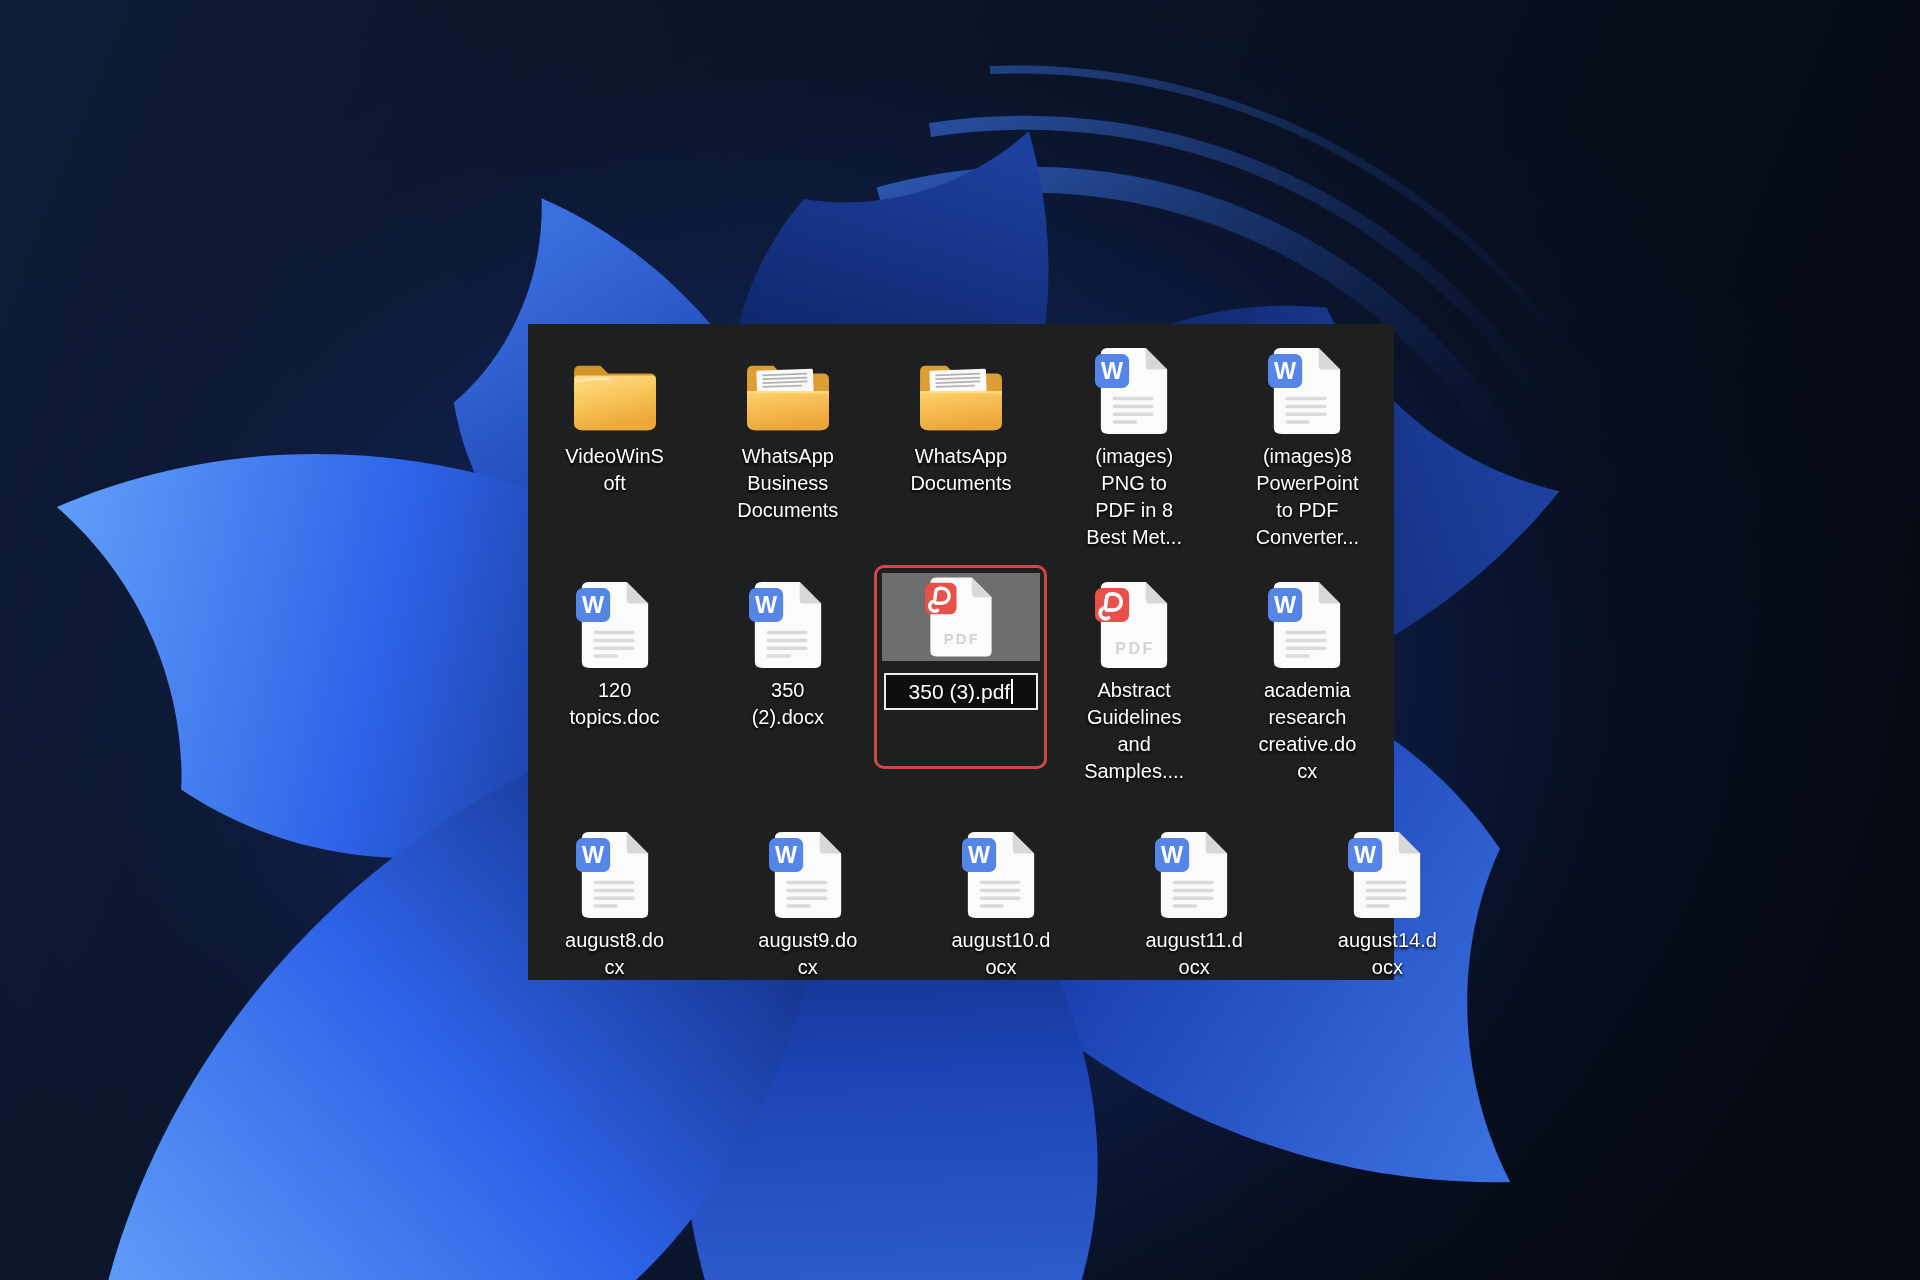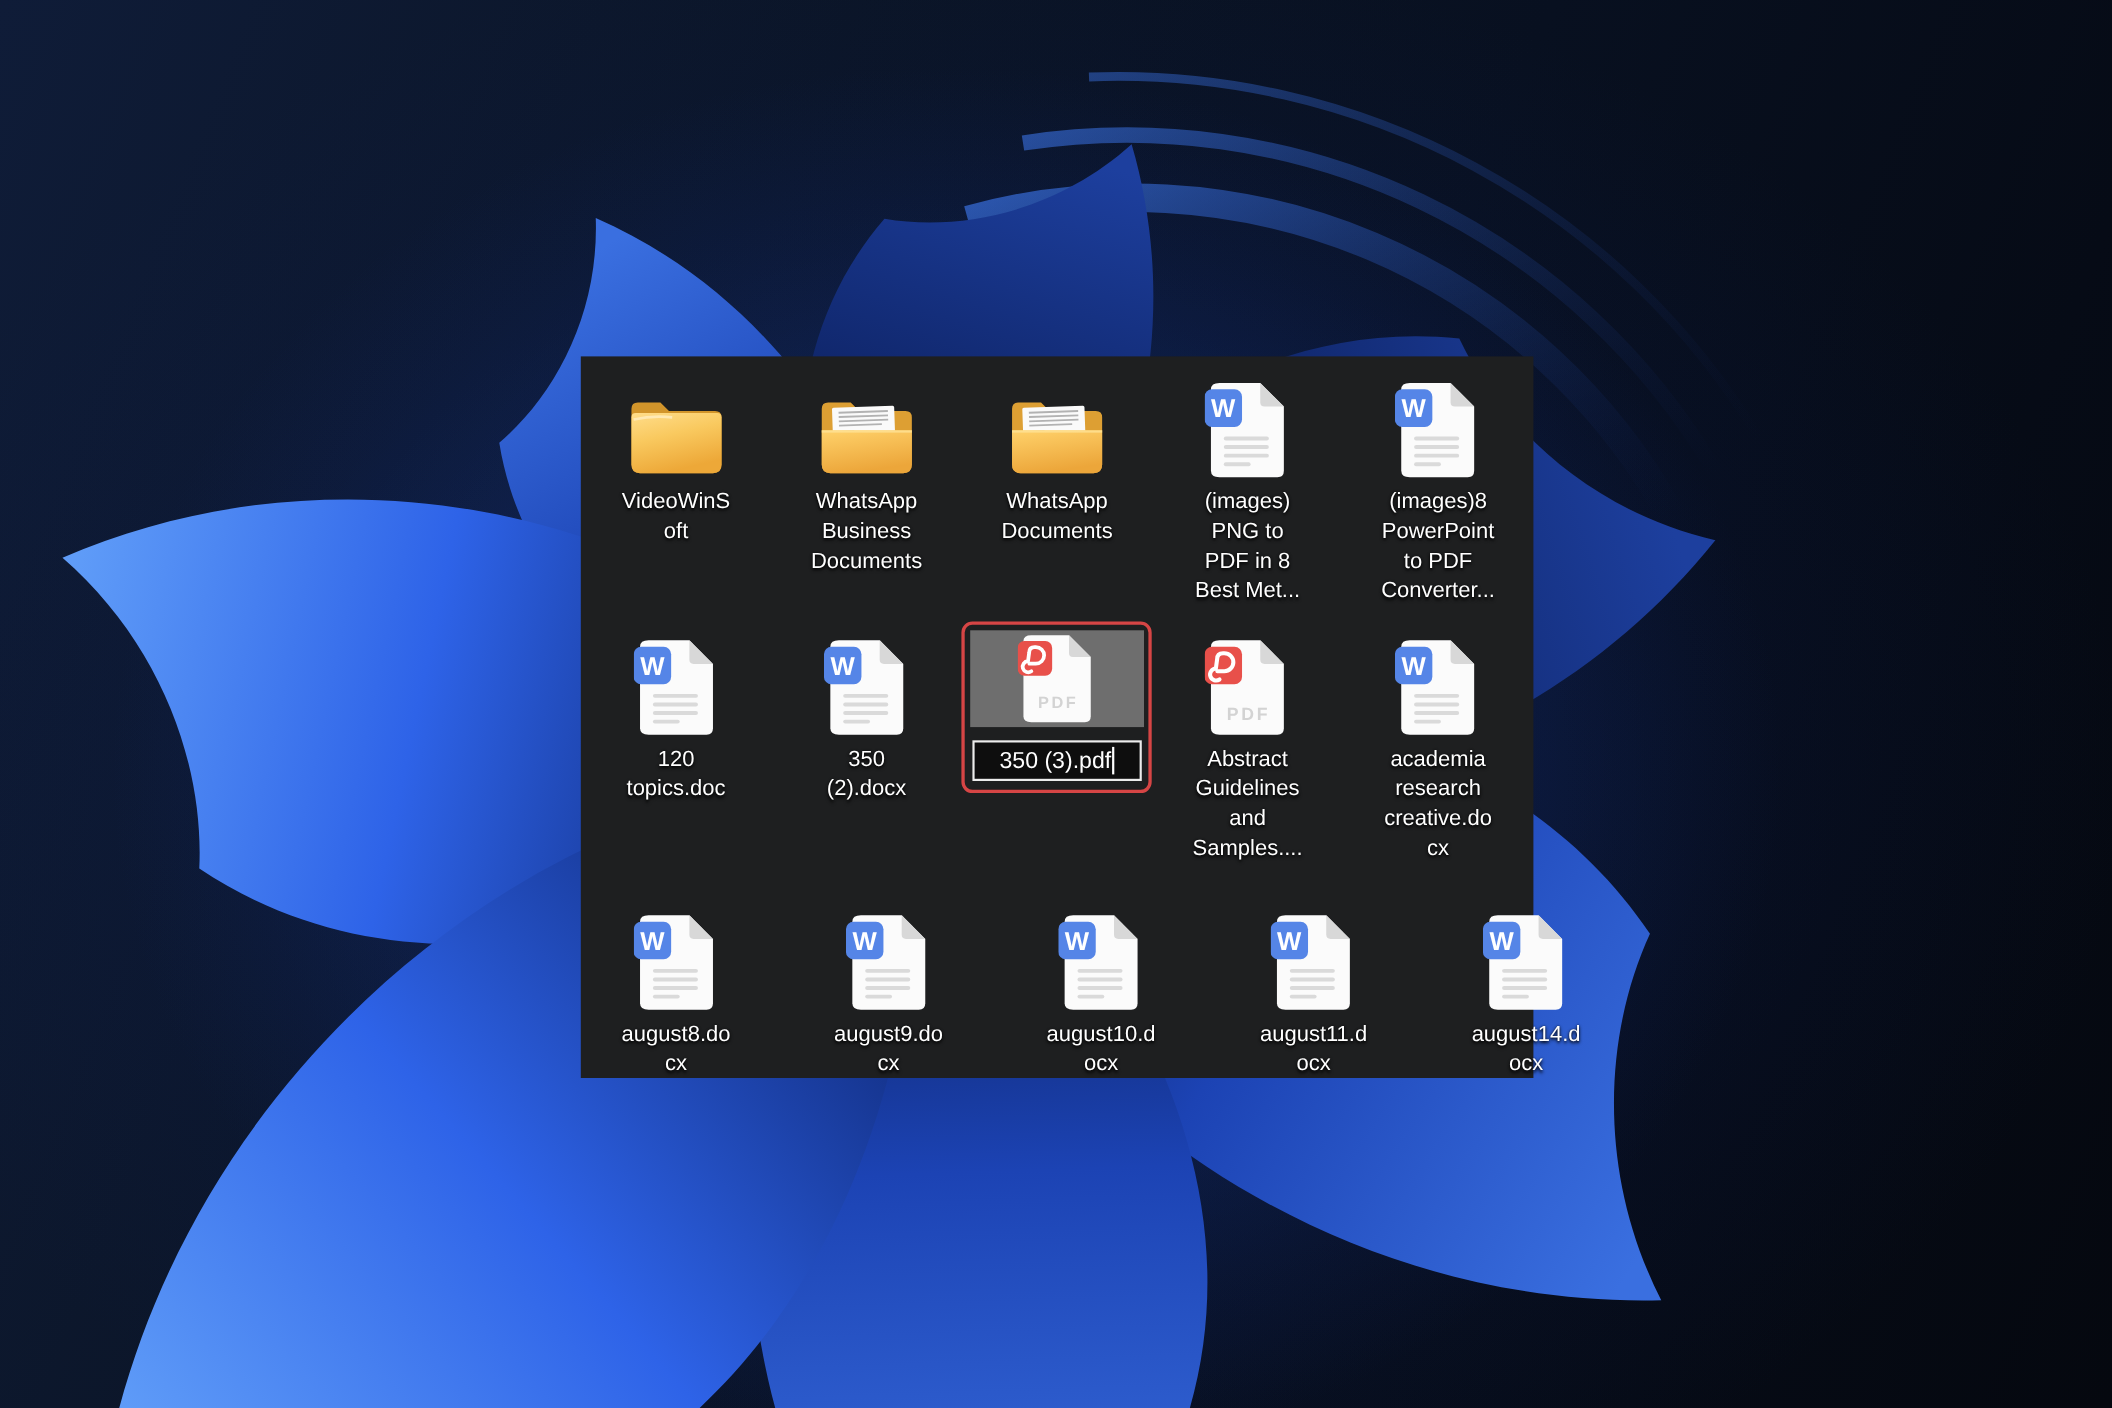--- a/index.html
+++ b/index.html
@@ -26,21 +26,21 @@
   .tile{display:flex;flex-direction:column;align-items:center;}
   .iconbox{height:96px;display:flex;align-items:flex-end;justify-content:center;}
   .label{
     margin-top:7px;font-size:20px;line-height:27px;color:#ffffff;text-align:center;
     white-space:pre-line;
     text-shadow:0 2px 3px rgba(0,0,0,.95), 0 0 2px rgba(0,0,0,.7);
   }
 
   
   .tile.selected{
-    width:173px;height:156px;margin-top:-9px;box-sizing:border-box;
+    width:173px;height:204px;margin-top:-9px;box-sizing:border-box;
     border:3px solid #d64545;border-radius:10px;
     padding-top:5px;justify-content:flex-start;
   }
   .sel-backdrop{
     width:158px;height:88px;background:#6e6e6e;
     display:flex;align-items:center;justify-content:center;
   }
   .rename-box{
     margin-top:12px;width:154px;height:37px;box-sizing:border-box;
     background:#0e0e0e;border:2px solid #ececec;

